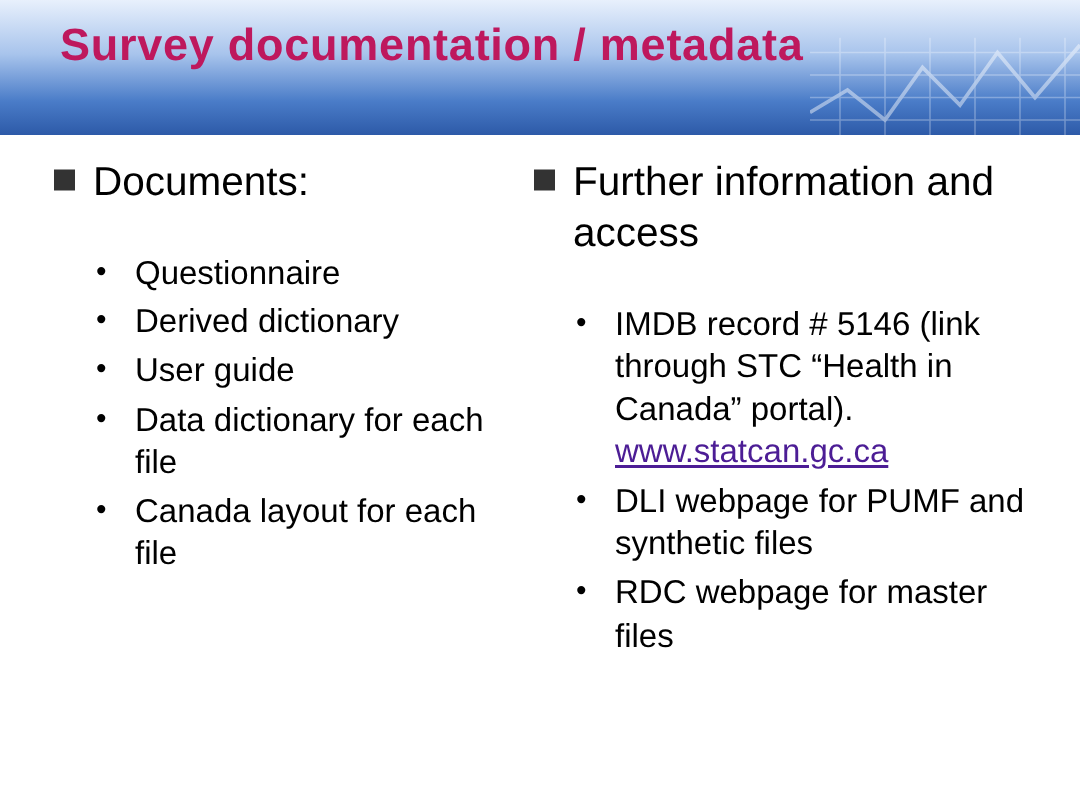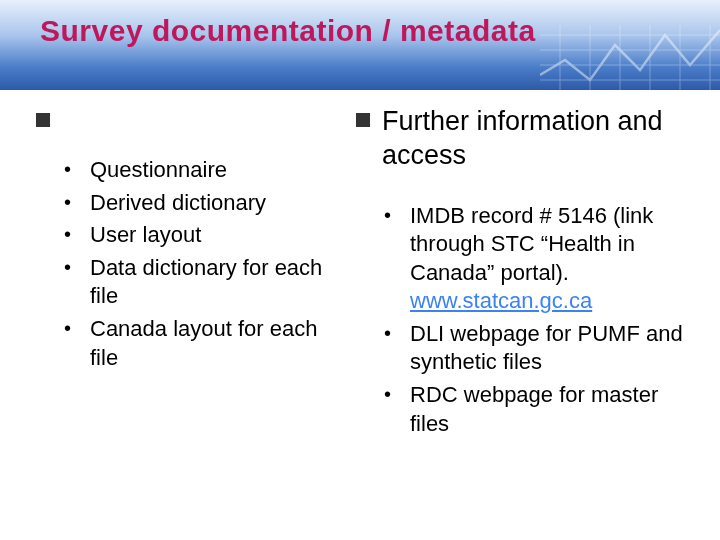--- a/index.html
+++ b/index.html
@@ -95,21 +95,21 @@
     }
     .sub-list li::before {
       content: "•";
       position: absolute;
       left: -26px;
       top: 0;
       color: #000;
       font-size: 20px;
     }
     .link {
-      color: #3b82f6;
+      color: #4c1d95;
       text-decoration: underline;
     }
   </style>
 </head>
 <body>
 
 <div class="banner">
   <div class="chart-overlay">
     <svg viewBox="0 0 180 65">
       <g stroke="#ffffff" stroke-width="1" fill="none" opacity="0.6">
@@ -128,25 +128,26 @@
     </svg>
   </div>
 </div>
 
 <div class="title">Survey documentation / metadata</div>
 
 <div class="content">
   <div class="col col-left">
     <div class="head">
       <div class="head-bullet"></div>
+      <div class="head-text">Documents:</div>
     </div>
     <ul class="sub-list">
       <li>Questionnaire</li>
       <li>Derived dictionary</li>
-      <li>User layout</li>
+      <li>User guide</li>
       <li>Data dictionary for each file</li>
       <li>Canada layout for each file</li>
     </ul>
   </div>
 
   <div class="col col-right">
     <div class="head">
       <div class="head-bullet"></div>
       <div class="head-text">Further information and access</div>
     </div>

